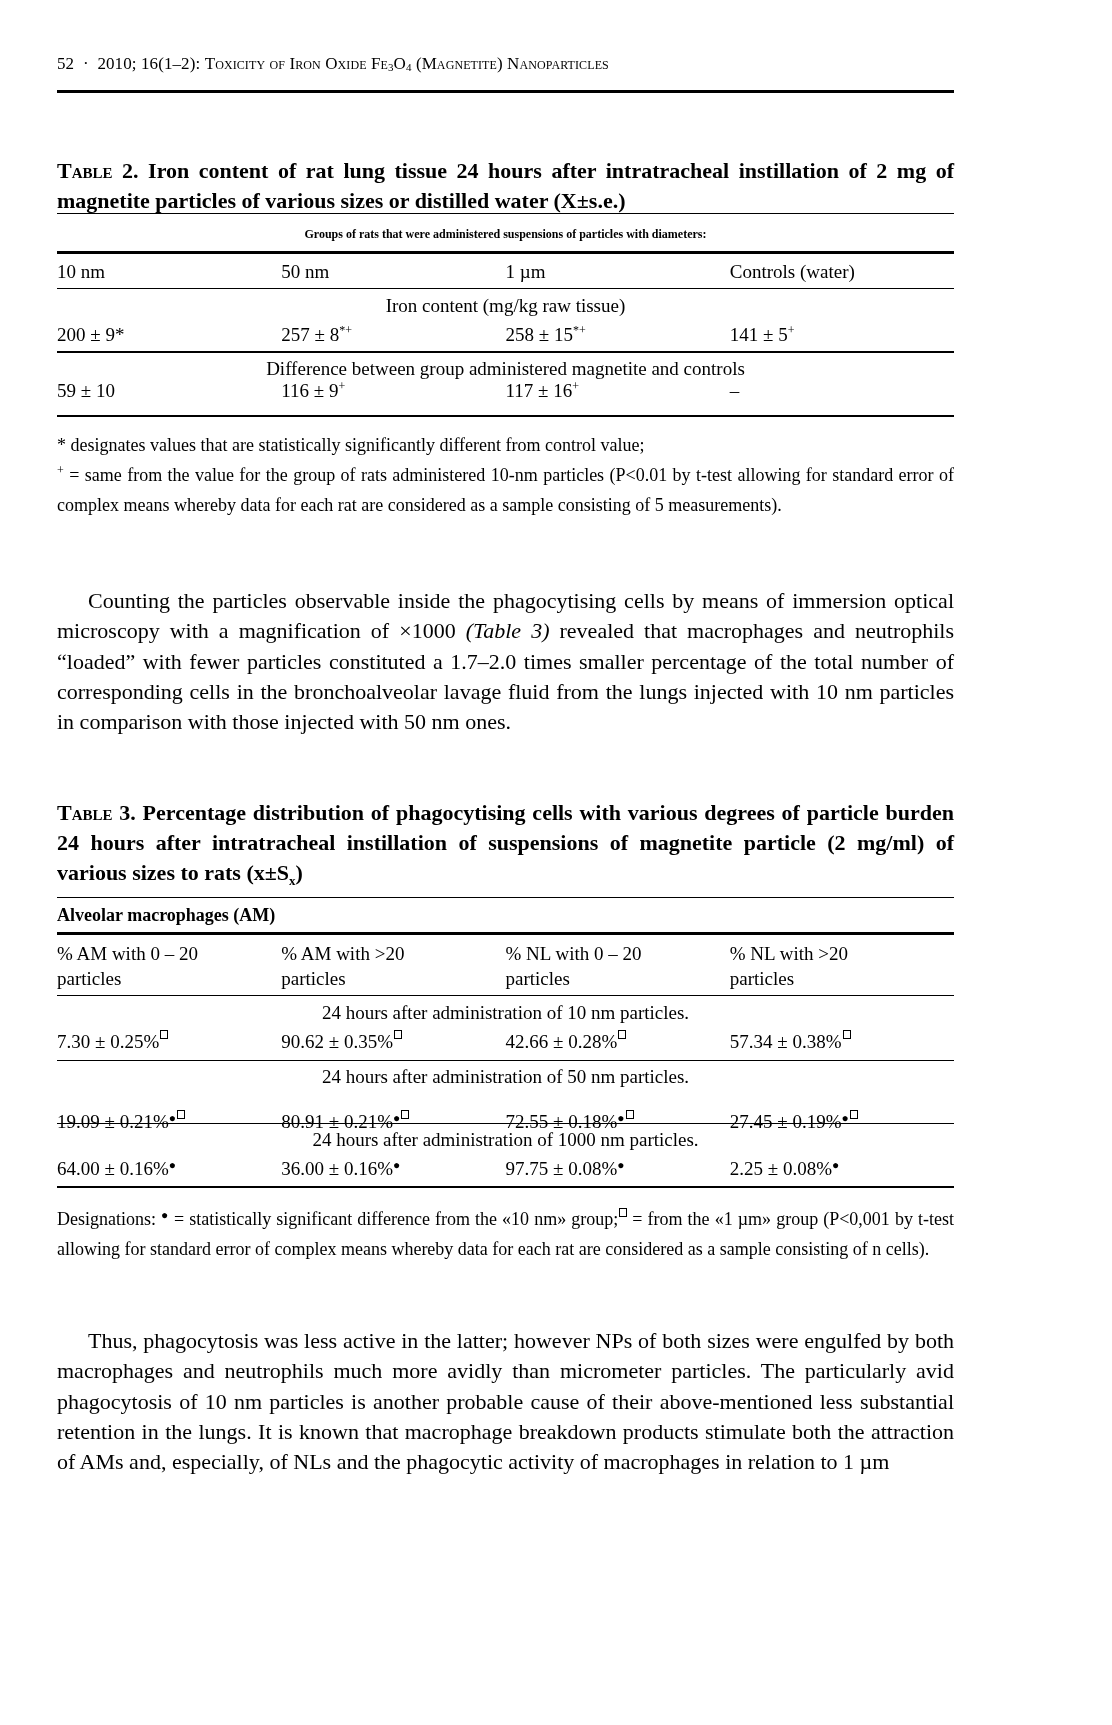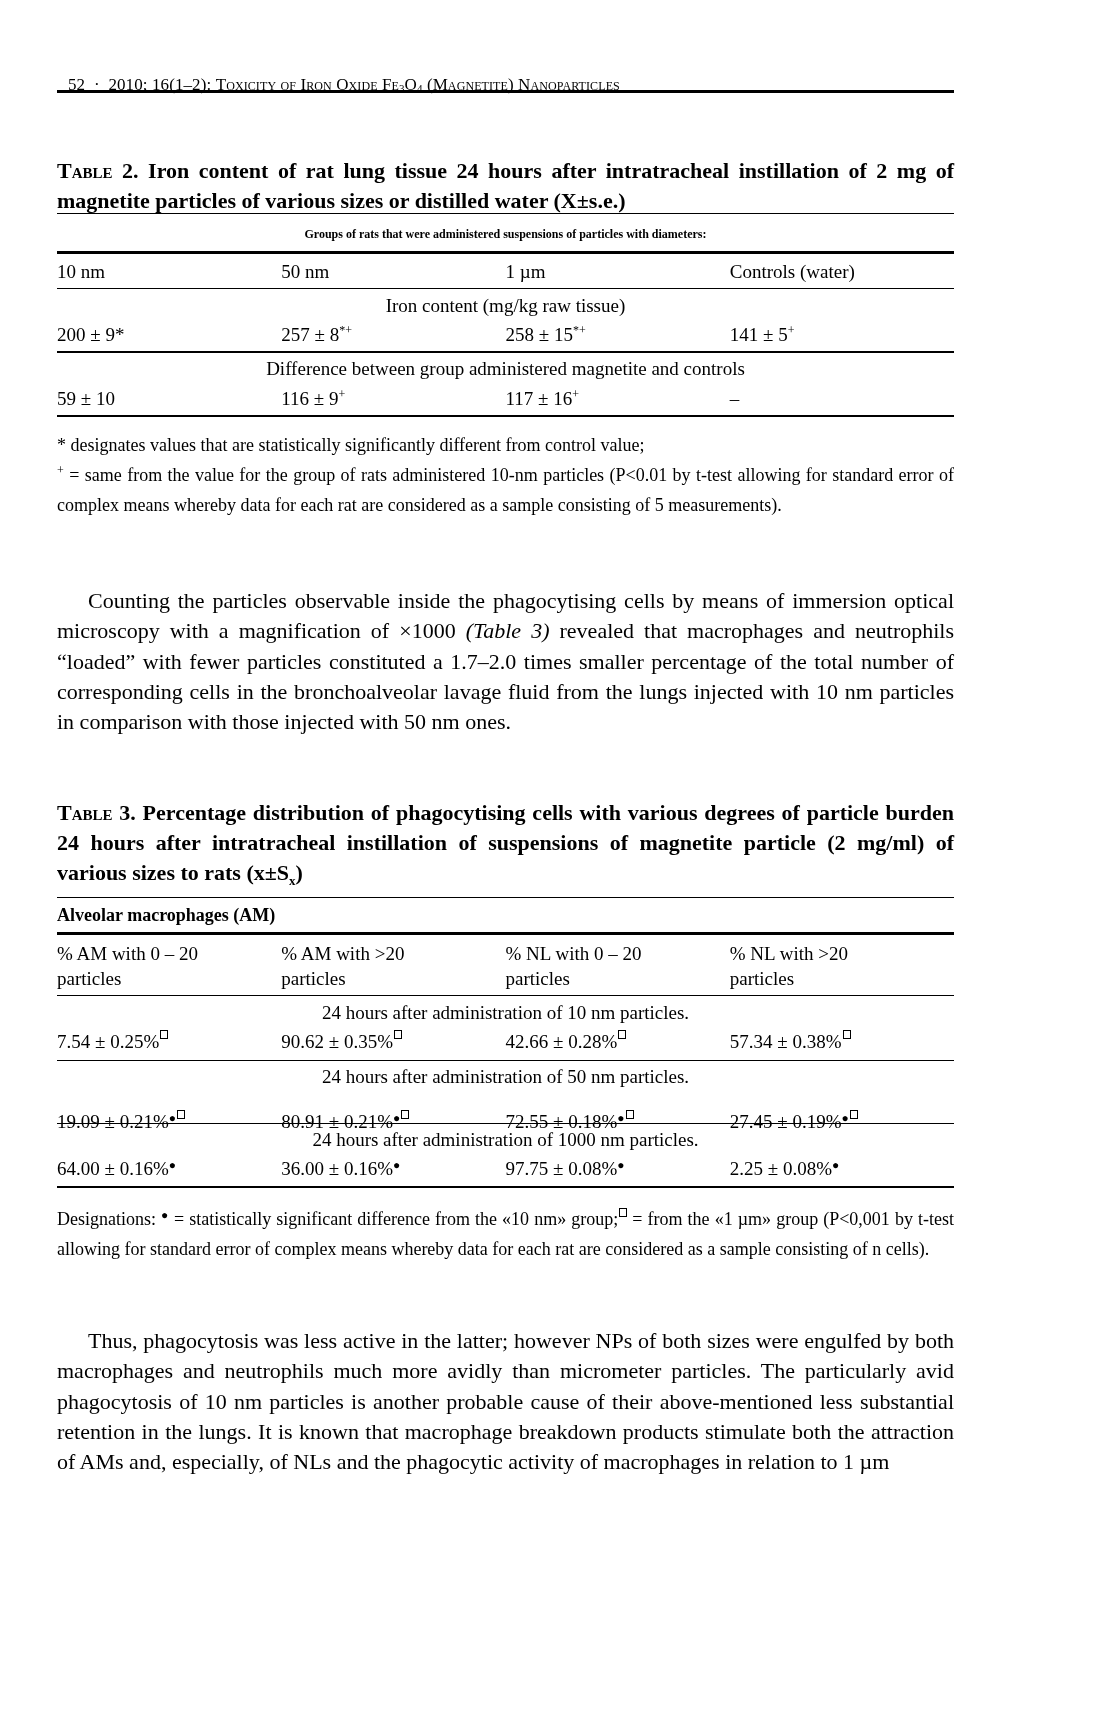--- a/index.html
+++ b/index.html
@@ -17,27 +17,26 @@
     }
     .page {
       position: absolute;
       left: 57px;
       top: 0;
       width: 897px;
     }
     
     .running-header {
       position: absolute;
-      top: 75px;
+      top: 54px;
       left: 0;
       width: 897px;
       font-size: 17px;
       letter-spacing: 0.1px;
       white-space: nowrap;
-      margin-left: 11px;
     }
     .running-header .sc {
       font-variant: small-caps;
     }
     .running-header sub {
       font-size: 11px;
       vertical-align: -2px;
       line-height: 0;
     }
     .header-rule {
@@ -154,21 +153,21 @@
   <div class="span-row" style="top:294px;">Iron content (mg/kg raw tissue)</div>
   <div class="row" style="top:323px;">
     <div class="cell"><span>200 ± 9</span><span>*</span></div>
     <div class="cell"><span>257 ± 8</span><sup>*+</sup></div>
     <div class="cell"><span>258 ± 15</span><sup>*+</sup></div>
     <div class="cell"><span>141 ± 5</span><sup>+</sup></div>
   </div>
   <div class="rule-med" style="top:351px;"></div>
 
   <div class="span-row" style="top:357px;">Difference between group administered magnetite and controls</div>
-  <div class="row" style="top:387px;">
+  <div class="row" style="top:379px;">
     <div class="cell"><span>59 ± 10</span></div>
     <div class="cell"><span>116 ± 9</span><sup>+</sup></div>
     <div class="cell"><span>117 ± 16</span><sup>+</sup></div>
     <div class="cell"><span>–</span></div>
   </div>
   <div class="rule-med" style="top:415px;"></div>
 
   <div class="footnote" style="top:431px;">* designates values that are statistically significantly different from control value;</div>
   <div class="footnote" style="top:461px;"><sup>+</sup><span> = same from the value for the group of rats administered 10-nm particles (P&lt;0.01 by t-test allowing for standard error of complex means whereby data for each rat are considered as a sample consisting of 5 measurements).</span></div>
 
@@ -203,21 +202,21 @@
     <div class="cell">
         <div>% NL with &gt;20</div>
         <div>particles</div>
       </div>
   </div>
   <div class="rule-thin" style="top:995px;"></div>
 
   <div id="t3-sections">
       <div class="span-row" style="top: 1001px;">24 hours after administration of 10 nm particles.</div>
       <div class="row" style="top: 1030px;">
-        <div class="cell"><span>7.54 ± 0.25%</span><span class="mark-sq"></span></div>
+        <div class="cell"><span>7.30 ± 0.25%</span><span class="mark-sq"></span></div>
         <div class="cell"><span>90.62 ± 0.35%</span><span class="mark-sq"></span></div>
         <div class="cell"><span>42.66 ± 0.28%</span><span class="mark-sq"></span></div>
         <div class="cell"><span>57.34 ± 0.38%</span><span class="mark-sq"></span></div>
       </div>
       <div class="rule-thin" style="top: 1060px;"></div>
       <div class="span-row" style="top: 1065px;">24 hours after administration of 50 nm particles.</div>
       <div class="row" style="top: 1110px;">
         <div class="cell"><span>19.09 ± 0.21%</span><span class="mark-dot">●</span><span class="mark-sq"></span></div>
         <div class="cell"><span>80.91 ± 0.21%</span><span class="mark-dot">●</span><span class="mark-sq"></span></div>
         <div class="cell"><span>72.55 ± 0.18%</span><span class="mark-dot">●</span><span class="mark-sq"></span></div>

